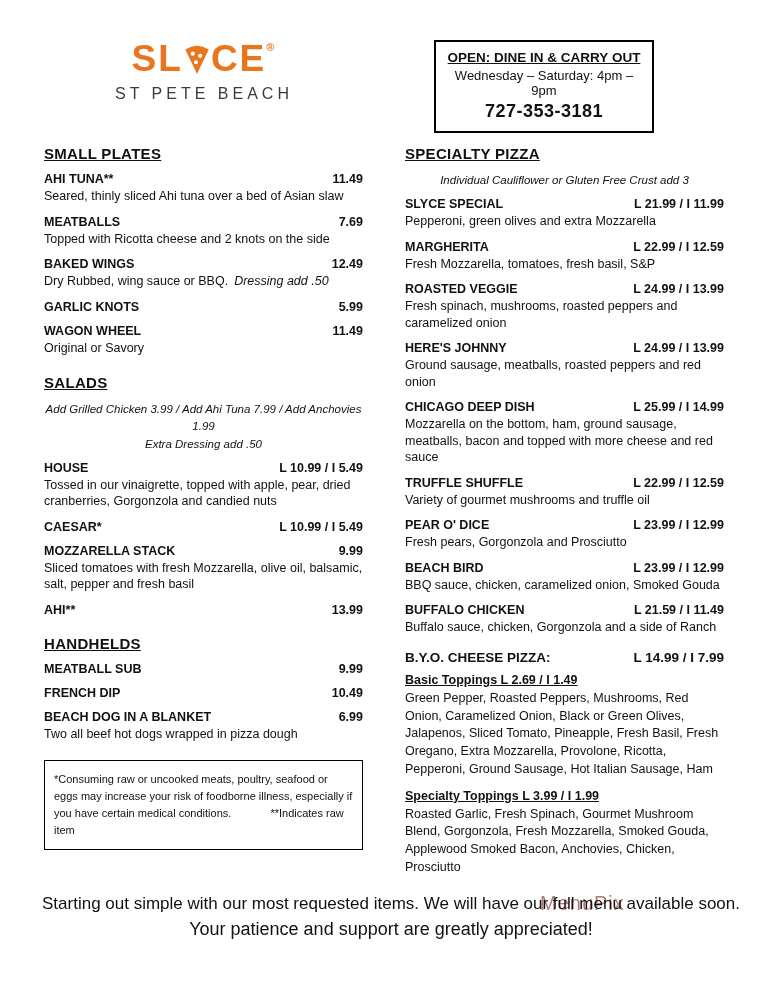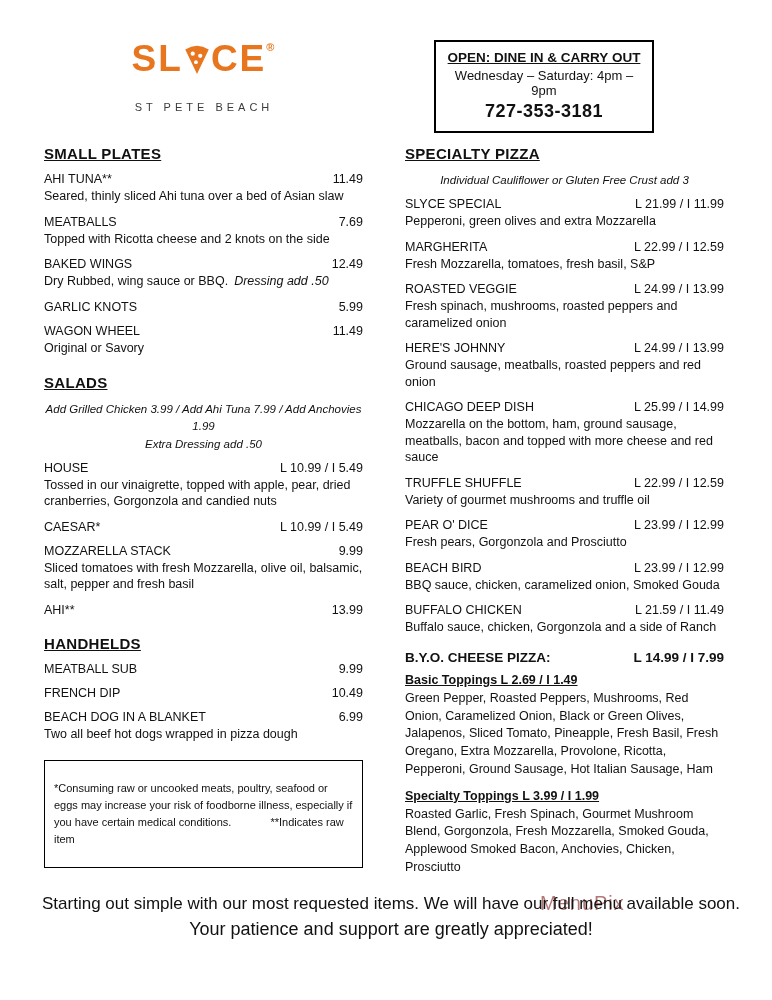--- a/index.html
+++ b/index.html
@@ -12,44 +12,44 @@
   
   .top-row { display: flex; padding: 40px 48px 0 44px; }
   .top-left { width: 320px; display: flex; flex-direction: column; align-items: center; }
   .top-right { flex: 1; display: flex; justify-content: center; align-items: flex-start; }
   .logo-brand {
     display: flex; align-items: flex-start; color: #E8761F;
     font-size: 37px; font-weight: bold; letter-spacing: 2px; line-height: 1;
   }
   .logo-slice { margin: 3px 1px 0 1px; }
   .logo-reg { font-size: 11px; margin-top: 2px; }
-  .logo-location { margin-top: 20px; font-size: 11px; letter-spacing: 4px; color: #3b3b3b; }
+  .logo-location { margin-top: 4px; font-size: 16px; letter-spacing: 4px; color: #3b3b3b; }
   .info-box {
     border: 2px solid #000; width: 220px; text-align: center; padding: 8px 10px 9px;
   }
   .info-open { font-weight: bold; text-decoration: underline; font-size: 13.5px; }
   .info-hours { font-size: 13px; margin-top: 3px; }
   .info-phone { font-weight: bold; font-size: 18px; margin-top: 3px; letter-spacing: .5px; }
   
   .columns { display: flex; gap: 42px; padding: 0 48px 0 44px; margin-top: 4px; }
   .col { flex: 1; min-width: 0; }
   .section-title {
     font-size: 15px; font-weight: bold; text-decoration: underline;
     letter-spacing: .3px; margin: 18px 0 10px;
   }
   .section-title.first { margin-top: 8px; }
   .section-note { text-align: center; font-style: italic; font-size: 11.5px; line-height: 1.5; margin-bottom: 8px; }
   .menu-item { margin-bottom: 10px; font-size: 12.5px; }
-  .item-row { display: flex; justify-content: space-between; font-weight: normal; gap: 8px; }
+  .item-row { display: flex; justify-content: space-between; font-weight: bold; gap: 8px; }
   .item-desc { margin-top: 2px; line-height: 1.32; font-weight: normal; }
   .italic { font-style: italic; }
   .desc-note { margin-left: 6px; }
   
   .footnote {
-    border: 1px solid #000; margin-top: 18px; padding: 19px 9px;
+    border: 1px solid #000; margin-top: 18px; padding: 10px 9px;
     font-size: 11px; line-height: 1.55;
   }
   .footnote .raw-note { margin-left: 36px; }
   
   .byo-header { display: flex; justify-content: space-between; font-weight: bold; font-size: 13.5px; margin: 14px 0 8px; gap: 8px; }
   .topping-label { font-weight: bold; text-decoration: underline; font-size: 12.5px; margin-bottom: 3px; }
   .topping-list { font-size: 12.5px; line-height: 1.42; margin-bottom: 10px; }
   
   .footer { position: absolute; left: 10px; right: 0; top: 894px; text-align: center; z-index: 1; }
   .footer-line1 { font-size: 17px; }

